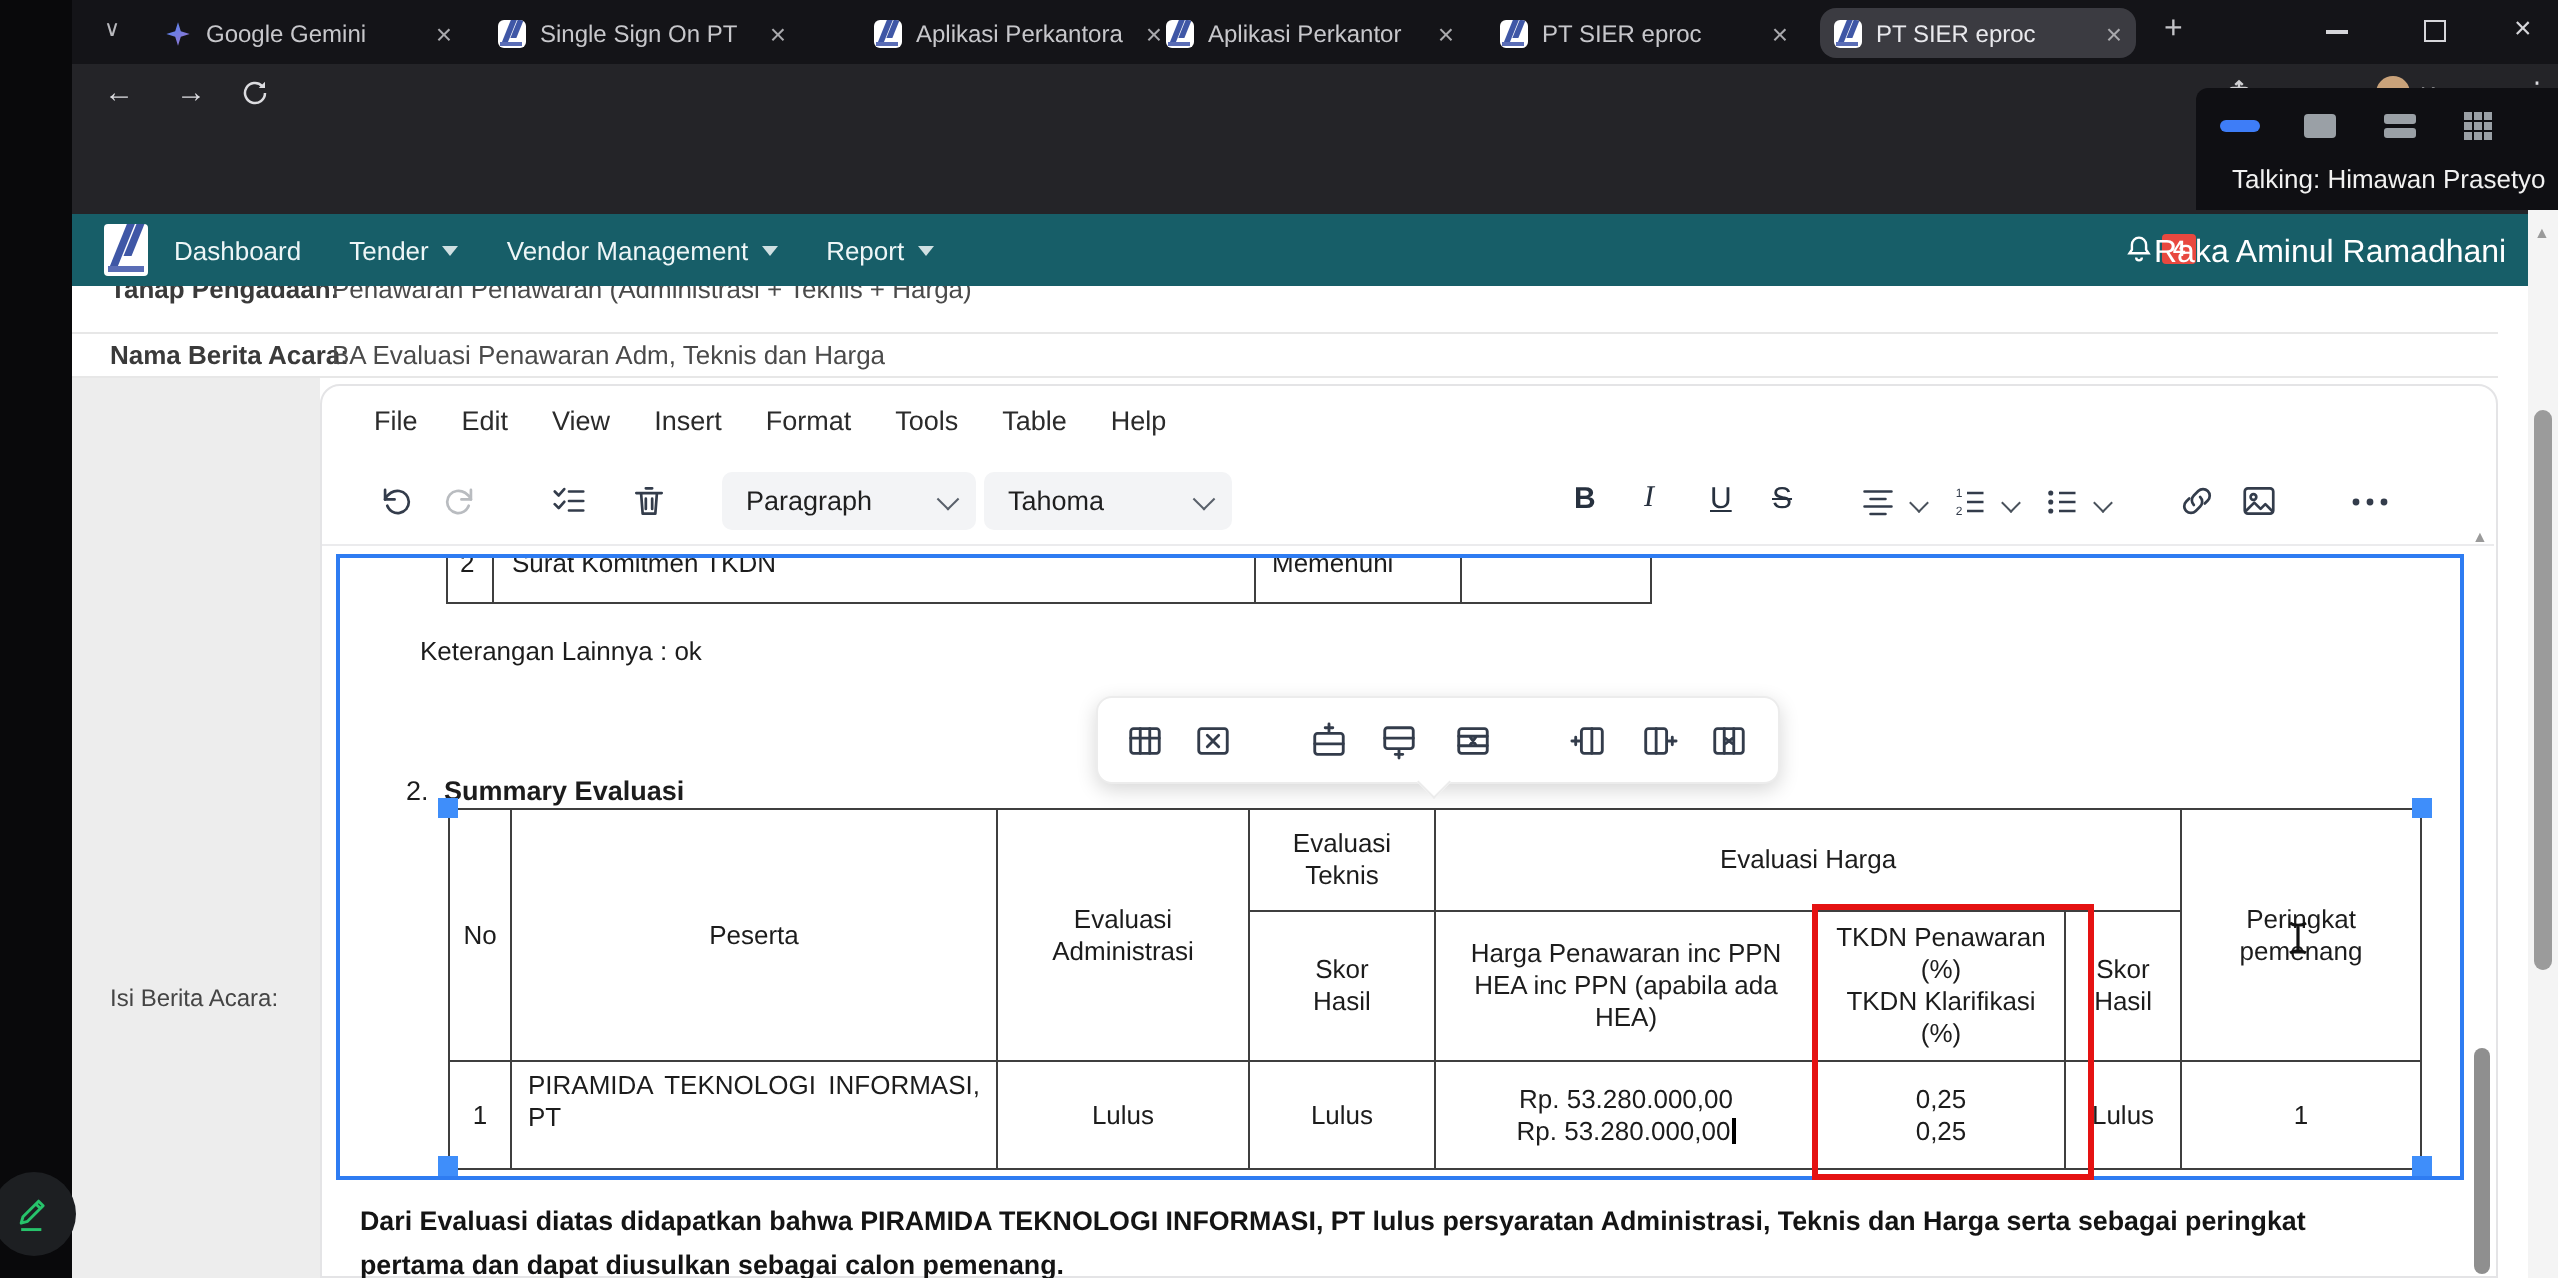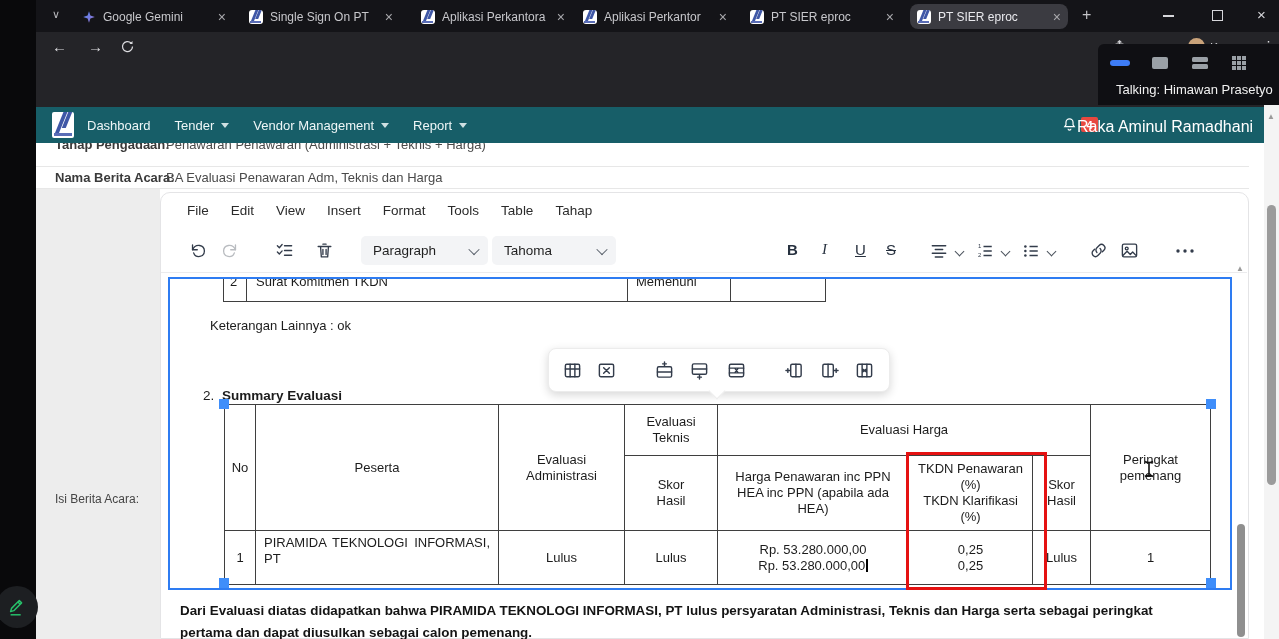--- a/index.html
+++ b/index.html
@@ -108,21 +108,21 @@
     </div>
     <div class="tab" style="left:242px;">
       <span class="sier-fav">
           <i class="s1"></i>
           <i class="s2"></i>
           <i class="s3"></i>
         </span>
       <span class="tlabel">Single Sign On PT</span>
       <span class="tclose">×</span>
     </div>
-    <div class="tab" style="left:414px;">
+    <div class="tab" style="left:430px;">
       <span class="sier-fav">
           <i class="s1"></i>
           <i class="s2"></i>
           <i class="s3"></i>
         </span>
       <span class="tlabel">Aplikasi Perkantora</span>
       <span class="tclose">×</span>
     </div>
     <div class="tab" style="left:576px;">
       <span class="sier-fav">
@@ -263,21 +263,21 @@
   <div class="abs editor"></div>
 
   <div class="abs menurow">
     <span>File</span>
     <span>Edit</span>
     <span>View</span>
     <span>Insert</span>
     <span>Format</span>
     <span>Tools</span>
     <span>Table</span>
-    <span>Tahap</span>
+    <span>Help</span>
   </div>
 
   <svg class="abs tico" style="left:187px;top:241px;z-index:3;" width="19" height="19" viewBox="0 0 24 24">
       <path d="M7 5v6h6"></path>
       <path d="M7 11c1.6-3.6 5.2-5.9 9-5.3a7 7 0 1 1-7.6 9.3"></path>
     </svg>
   <svg class="abs tico" style="left:222px;top:241px;stroke:#b9bcc0;z-index:3;" width="19" height="19" viewBox="0 0 24 24">
       <g transform="translate(24,0) scale(-1,1)">
         <path d="M7 5v6h6"></path>
         <path d="M7 11c1.6-3.6 5.2-5.9 9-5.3a7 7 0 1 1-7.6 9.3"></path>

